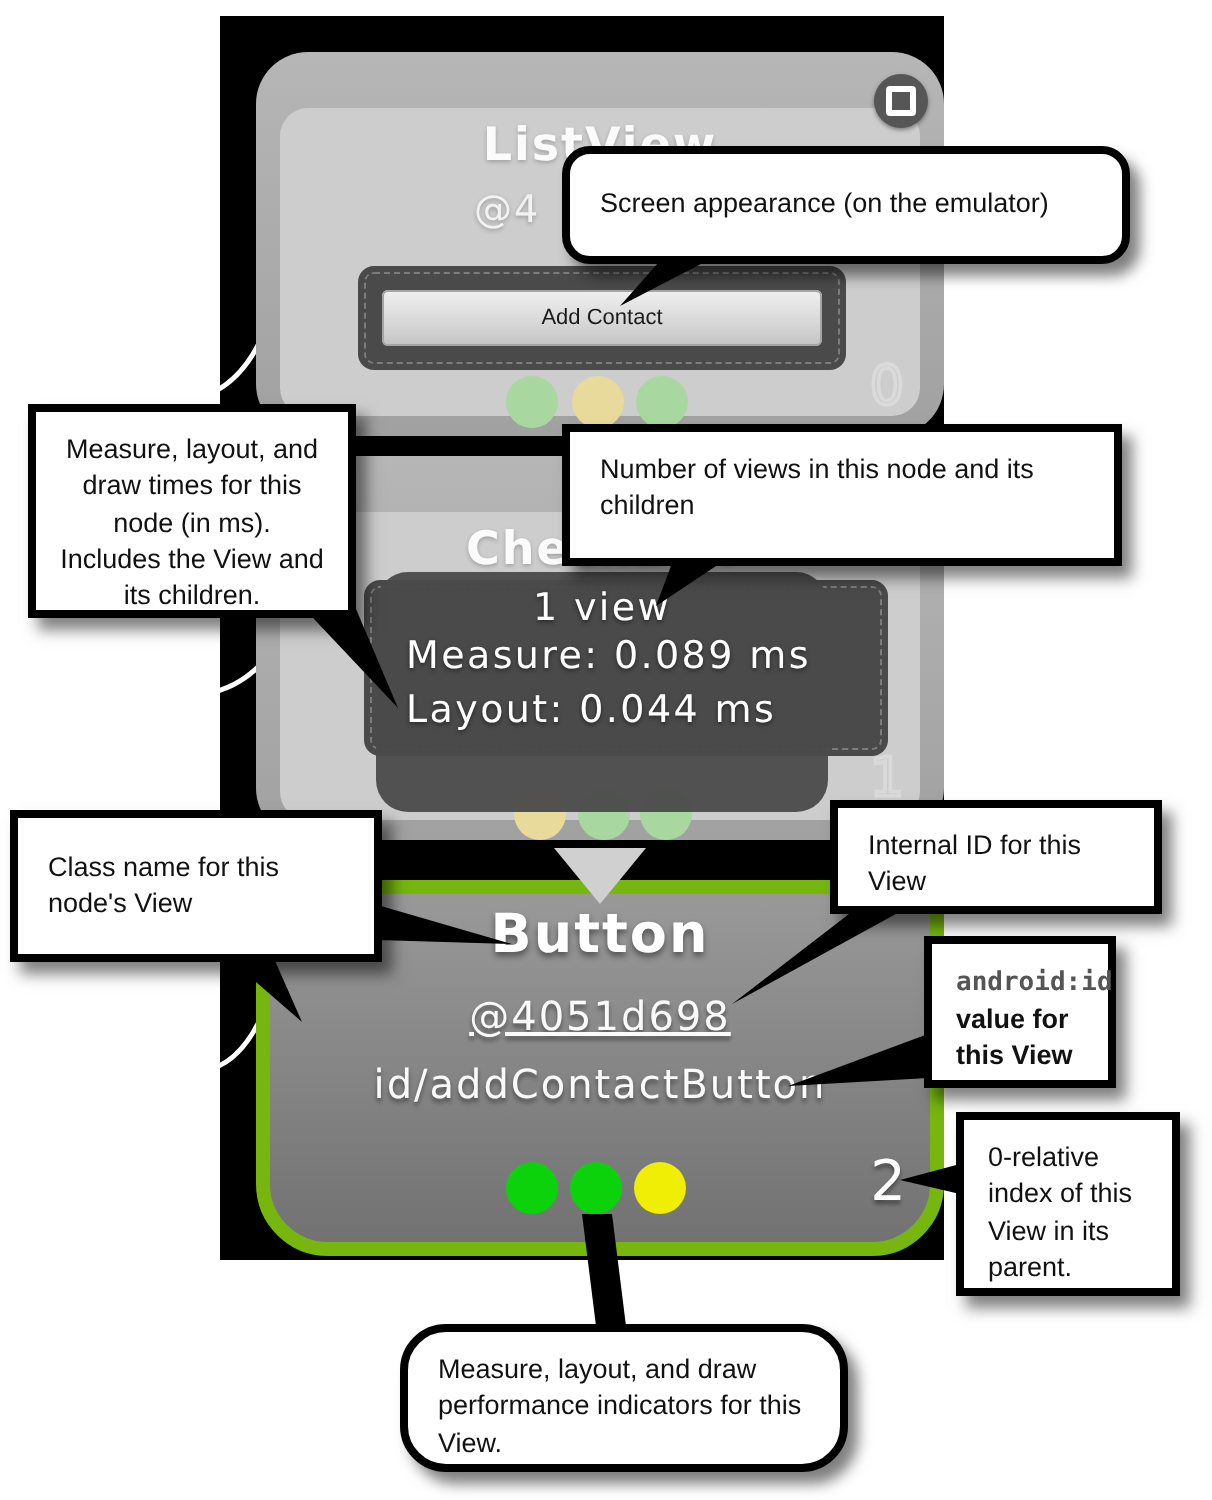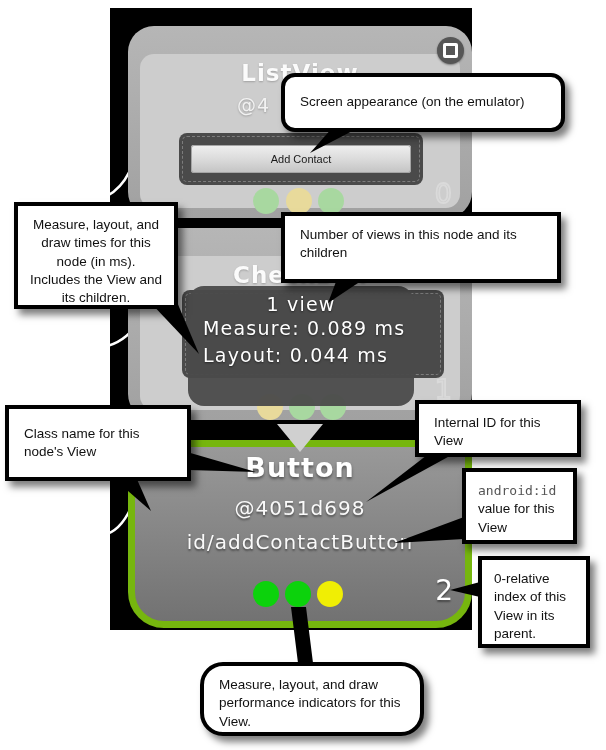--- a/index.html
+++ b/index.html
@@ -34,21 +34,21 @@
   .idx-outline{color:transparent;-webkit-text-stroke:1.8px #dadada;}
   .n1 .dot{top:162px;} .n2 .dot{top:166px;}
   .n1 .idx{top:152px;right:20px;} .n2 .idx{top:146px;right:20px;}
 
   
   .n3{left:128px;top:440px;width:344px;height:188px;border:7px solid #76b60e;
       border-radius:14px 14px 36px 36px;background:linear-gradient(180deg,#999,#727272);}
   .n3 .n3-title{position:absolute;left:0;right:0;top:5px;text-align:center;font-weight:bold;font-size:27px;
       letter-spacing:1px;color:#fff;text-shadow:0 2px 3px rgba(0,0,0,.45);}
   .n3 .n3-id{position:absolute;left:0;right:0;top:49px;text-align:center;font-size:20px;letter-spacing:1px;
-      color:#fafafa;text-shadow:0 2px 2px rgba(0,0,0,.4);}
+      color:#fafafa;text-shadow:0 2px 2px rgba(0,0,0,.4);text-decoration:underline;}
   .n3 .n3-aid{position:absolute;left:0;right:0;top:83px;text-align:center;font-size:20px;letter-spacing:1px;
       color:#fafafa;text-shadow:0 2px 2px rgba(0,0,0,.4);}
   .n3 .dot{top:134px;}
   .n3 .idx{top:127px;right:12px;font-size:28px;color:#fff;text-shadow:0 2px 2px rgba(0,0,0,.4);}
 
   
   .tooltip{position:absolute;left:188px;top:286px;width:226px;height:120px;z-index:20;
            background:rgba(74,74,74,.95);border-radius:16px;color:#fff;
            text-shadow:0 1px 2px rgba(0,0,0,.5);letter-spacing:1.2px;}
   .tt-views{text-align:center;font-size:19px;padding-top:7px;}
@@ -59,21 +59,21 @@
 
   
   .callout{position:absolute;box-sizing:border-box;background:#fff;border:4px solid #000;
            box-shadow:5px 6px 7px rgba(0,0,0,.5);z-index:30;color:#111;
            font-family:"Liberation Sans",sans-serif;font-size:13.5px;line-height:1.36;padding:10px 12px;}
   .c1{left:281px;top:73px;width:284px;height:59px;display:flex;align-items:center;padding-left:15px;border-radius:14px;}
   .c2{left:14px;top:202px;width:164px;height:107px;text-align:center;}
   .c3{left:281px;top:212px;width:280px;height:71px;padding-left:15px;}
   .c4{left:5px;top:405px;width:186px;height:76px;display:flex;align-items:center;padding-left:15px;}
   .c5{left:415px;top:400px;width:166px;height:57px;padding-left:15px;}
-  .c6{left:462px;top:468px;width:115px;height:76px;}
+  .c6{left:462px;top:468px;width:96px;height:76px;font-weight:bold;}
   .c7{left:478px;top:556px;width:112px;height:92px;}
   .c8{left:200px;top:662px;width:224px;height:74px;padding-left:15px;border-radius:23px;}
   .mono{font-family:"DejaVu Sans Mono",monospace;font-size:13px;color:#555;}
 </style>
 </head>
 <body>
 
 <div class="stage">
 
   <div class="canvas" style="background: rgb(0, 0, 0);"></div>

